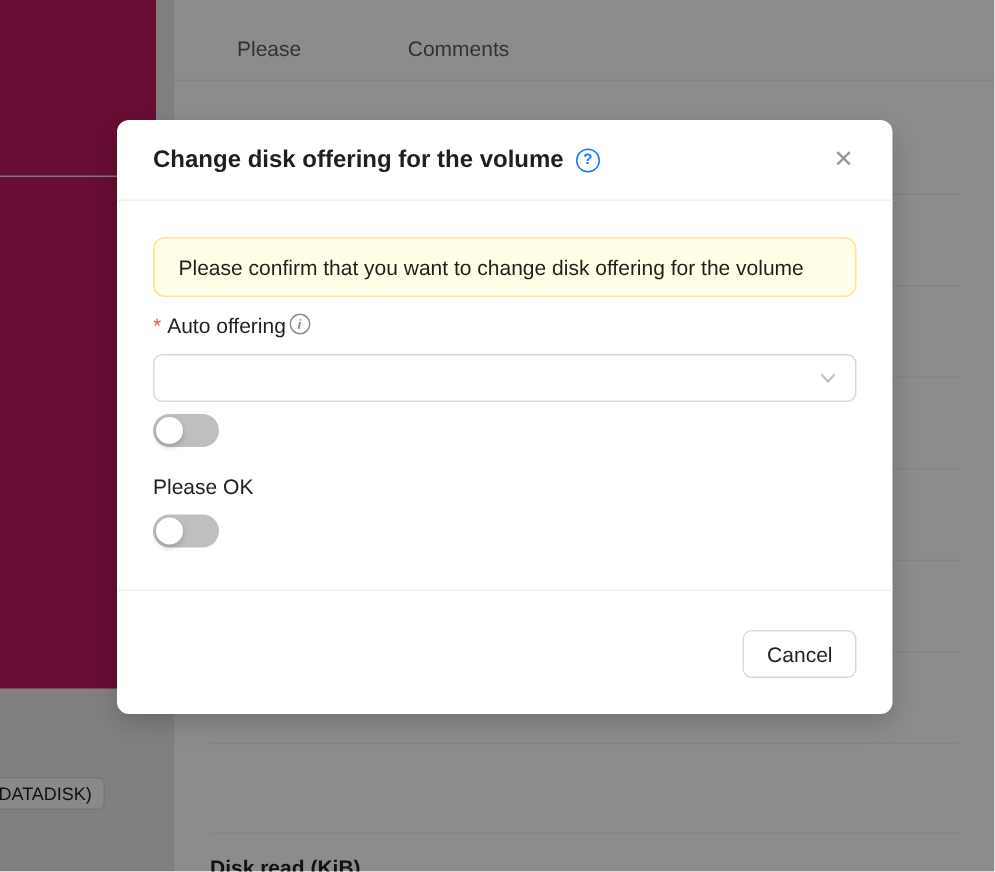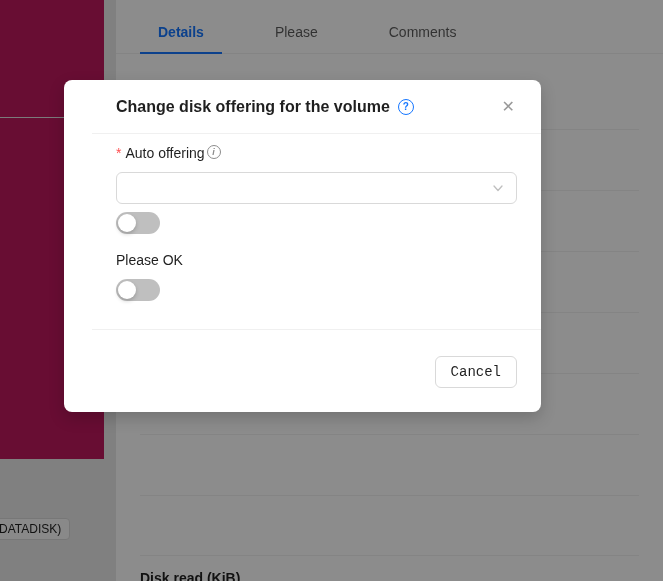--- a/index.html
+++ b/index.html
@@ -49,24 +49,23 @@
   .row .label { font-weight: 700; font-size: 14px; line-height: 20px; }
   .row .value { font-size: 14px; line-height: 20px; color: rgba(0,0,0,0.75); margin-top: 2px; }
 
   
   .overlay {
     position: absolute; inset: 0; background: rgba(0,0,0,0.45); z-index: 10;
   }
 
   
   .modal {
-    position: absolute; left: 64px; top: 80px; width: 477px;
+    position: absolute; left: 78px; top: 80px; width: 517px;
     background: #fff; border-radius: 8px; z-index: 20;
     box-shadow: 0 6px 16px rgba(0,0,0,0.18);
-    padding-left: 28px;
   }
   .modal-header {
     height: 54px; display: flex; align-items: center;
     padding: 0 24px; border-bottom: 1px solid #f0f0f0; position: relative;
   }
   .modal-title { font-size: 16px; font-weight: 700; }
   .help-icon {
     display: inline-flex; align-items: center; justify-content: center;
     width: 16px; height: 16px; margin-left: 8px;
     border: 1.5px solid #1677ff; border-radius: 50%;
@@ -114,21 +113,21 @@
     box-shadow: 0 2px 4px rgba(0,0,0,0.2);
   }
   .switch-gap { margin-top: 15px; }
   .body-bottom-space { height: 28px; }
   .modal-footer {
     border-top: 1px solid #f0f0f0; padding: 26px 24px 24px;
     display: flex; justify-content: flex-end; gap: 10px;
   }
   .btn {
     height: 32px; border-radius: 6px; font-size: 14px; cursor: pointer;
-    font-family: Liberation Mono, monospace; display: inline-flex;
+    font-family: Liberation Sans, sans-serif; display: inline-flex;
     align-items: center; justify-content: center; text-align: right;
   }
   .btn-default {
     background: #fff; border: 1px solid #d9d9d9; color: rgba(0,0,0,0.88);
     padding: 0 15px;
   }
   .btn-primary {
     background: #1677ff; border: 1px solid #1677ff; color: #fff;
     padding: 0 19px; font-weight: 600;
   }
@@ -136,23 +135,20 @@
 </head>
 <body>
 
 <div class="left-card">
   <div class="divider"></div>
   <span class="volume-badge">DATADISK)</span>
 </div>
 
 <div class="right-card">
   <div class="tabbar">
-    <div class="tab active">
-      <span>Details</span>
-    </div>
     <div class="tab">
       <span>Please</span>
     </div>
     <div class="tab">
       <span>Comments</span>
     </div>
   </div>
   <div class="rows">
     <div class="row spacer"></div>
     <div class="row spacer"></div>
@@ -172,20 +168,23 @@
 <div class="overlay"></div>
 
 <div class="modal">
   <div class="modal-header">
     <span class="modal-title">Change disk offering for the volume</span>
     <span class="help-icon">?</span>
     <button class="close-btn">✕</button>
   </div>
 
   <div class="modal-body">
+    <div class="alert">
+      <span>Please confirm that you want to change disk offering for the volume</span>
+    </div>
 
     <div class="field-label-row">
       <span class="required-mark">*</span>
       <span>Auto offering</span>
       <span class="info-icon">i</span>
     </div>
 
     <div class="select">
       <span class="select-value"></span>
       <span class="chevron">

